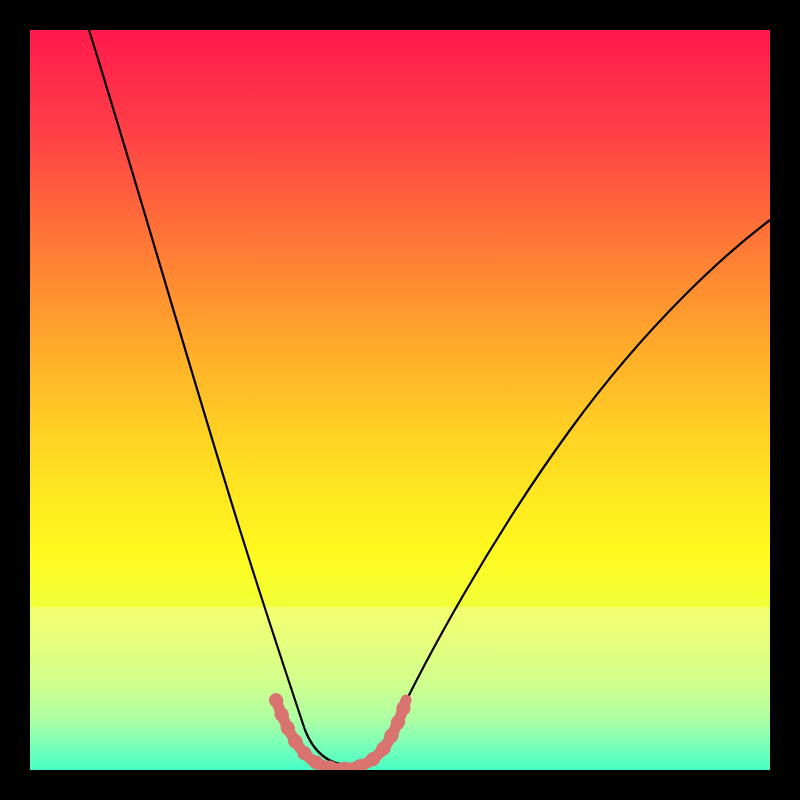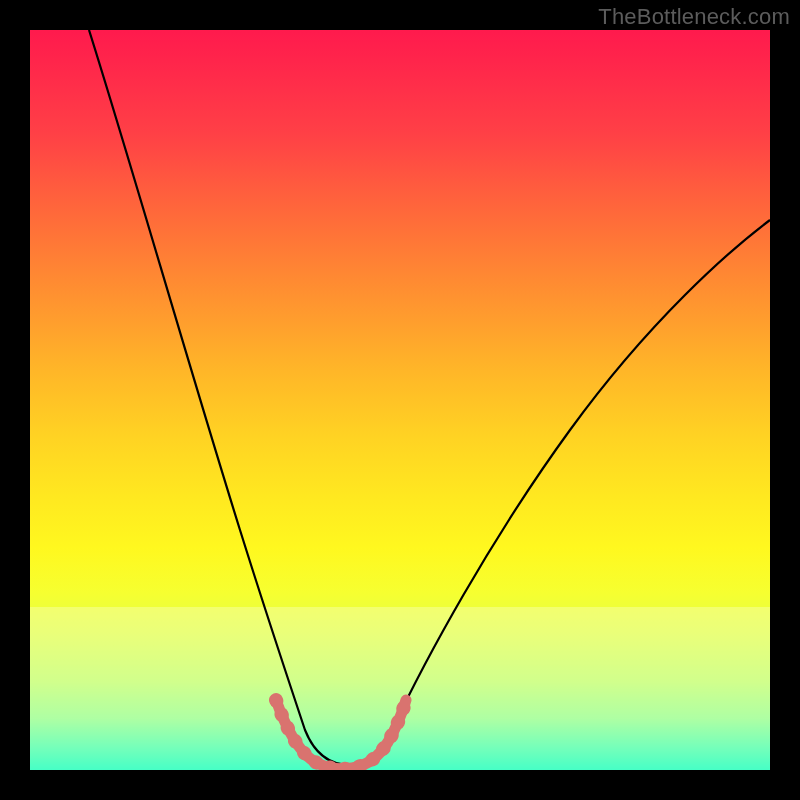--- a/index.html
+++ b/index.html
@@ -77,21 +77,20 @@
     font-weight: 500;
     letter-spacing: 0.2px;
     user-select: none;
   }
 </style>
 </head>
 <body>
 
 <div class="frame">
 
-  <div class="watermark">TheBottleneck.com</div>
 
   <div class="plot">
     <div class="gradient-bg"></div>
     <div class="tint"></div>
 
     <svg class="curves" viewBox="0 0 740 740" preserveAspectRatio="none">
 
       <path d="M 59 0
                C 100 130, 160 340, 210 500
                C 235 580, 255 640, 275 700

